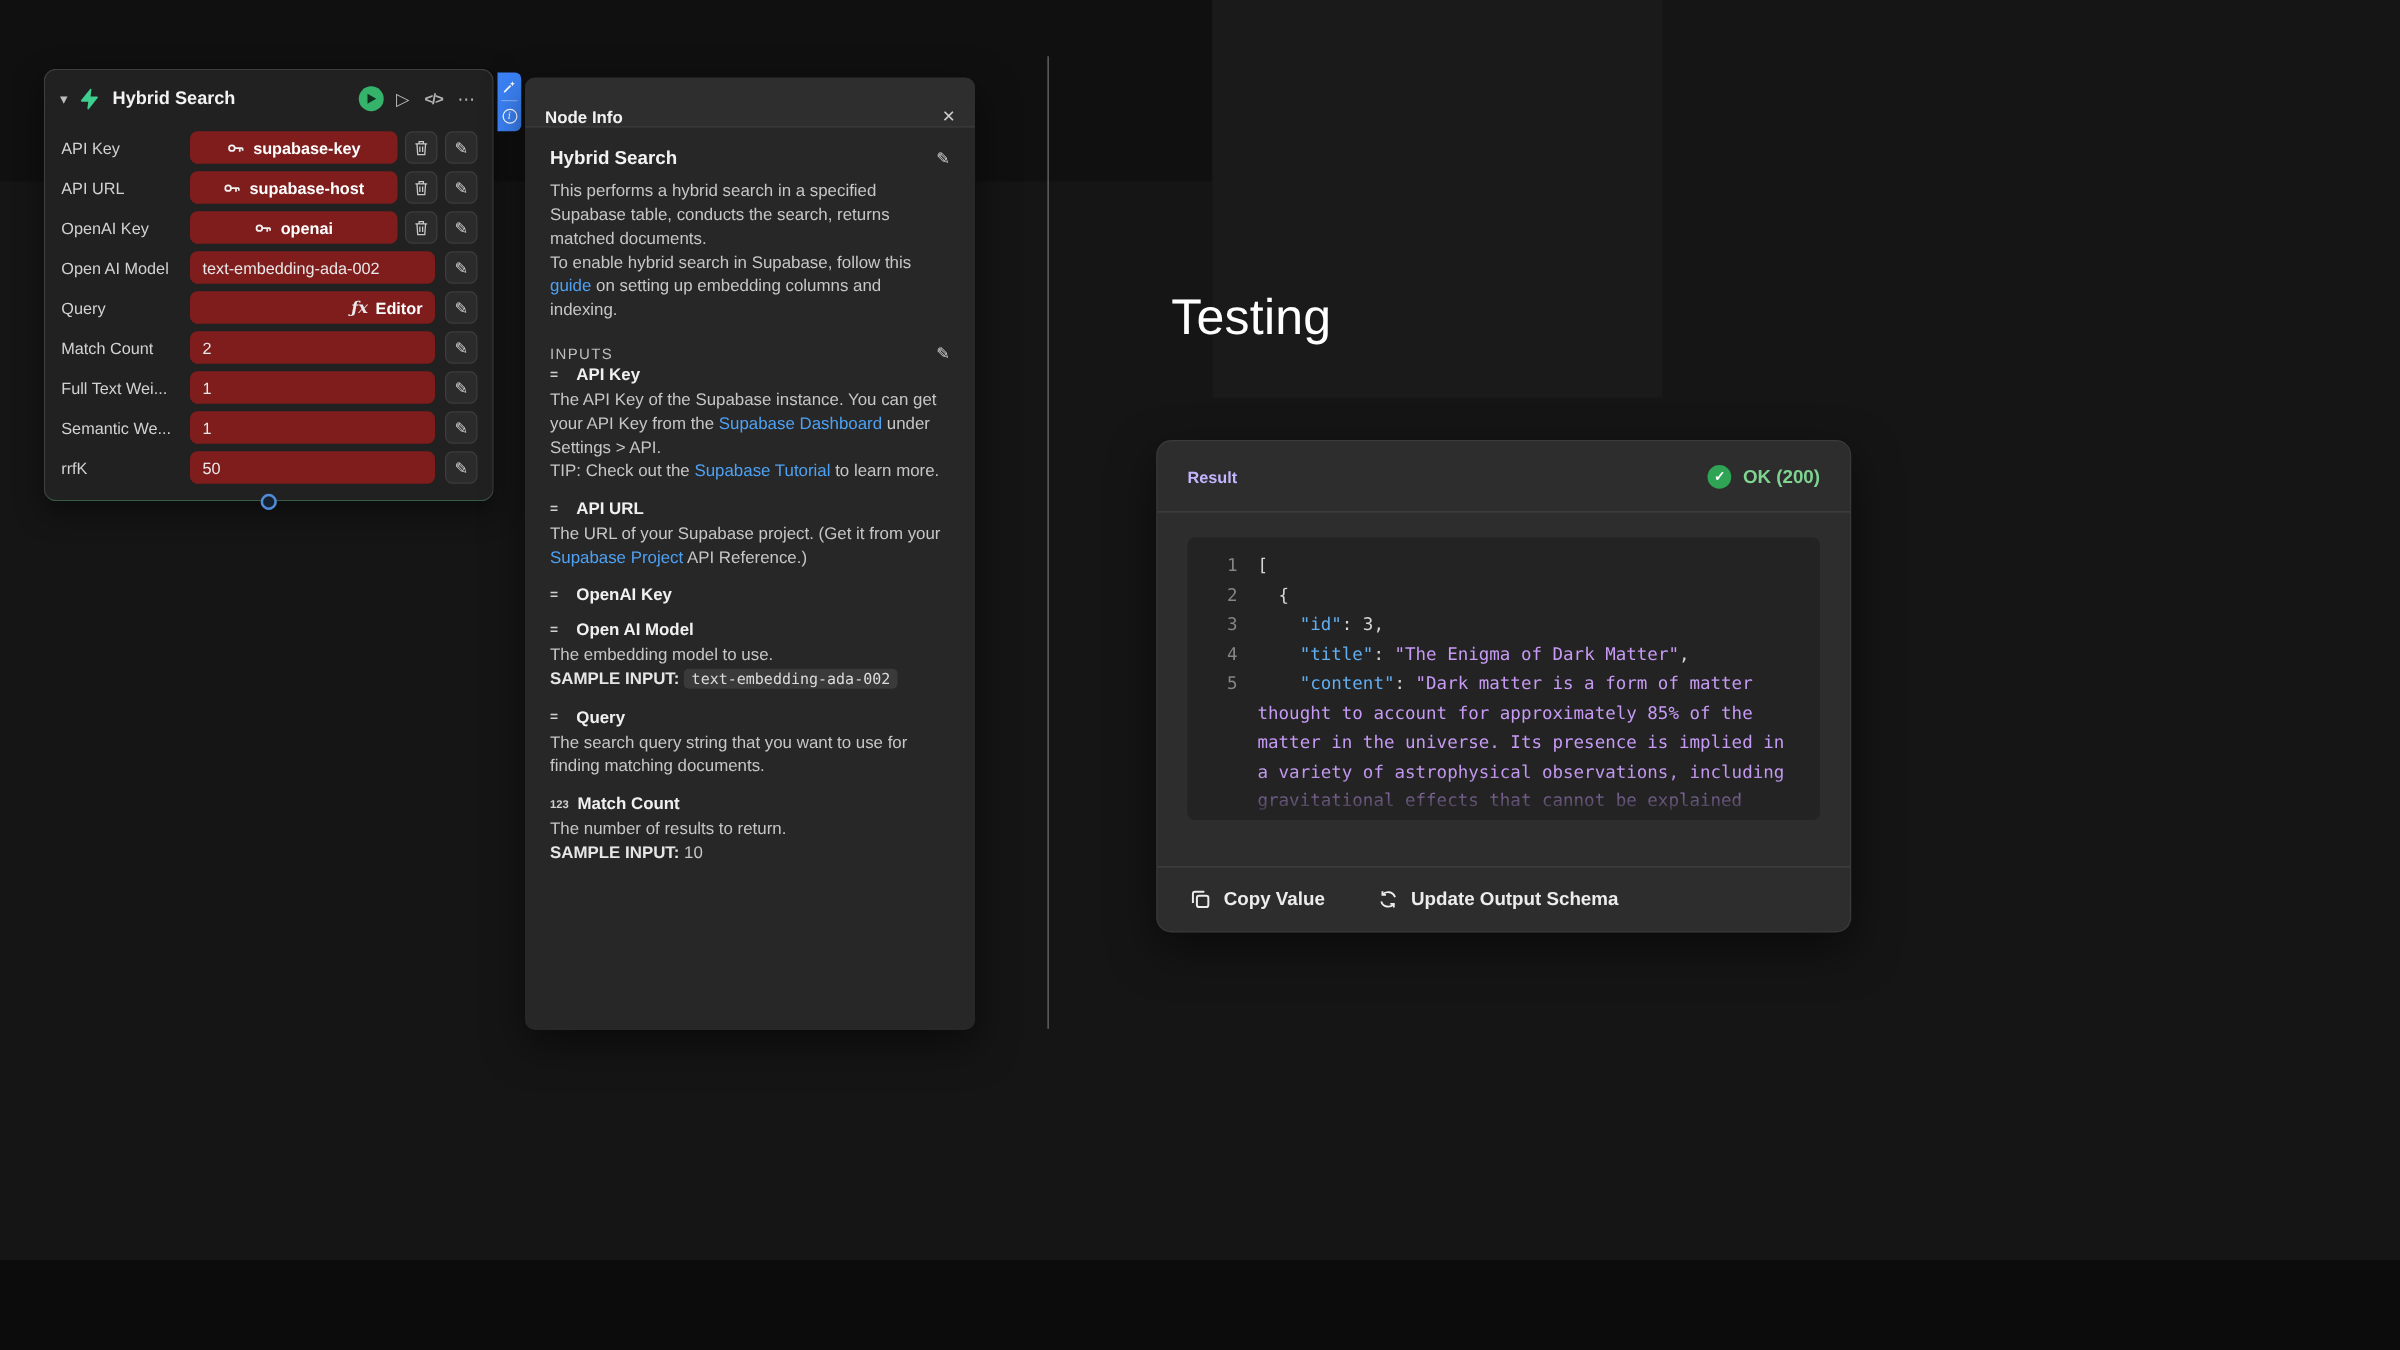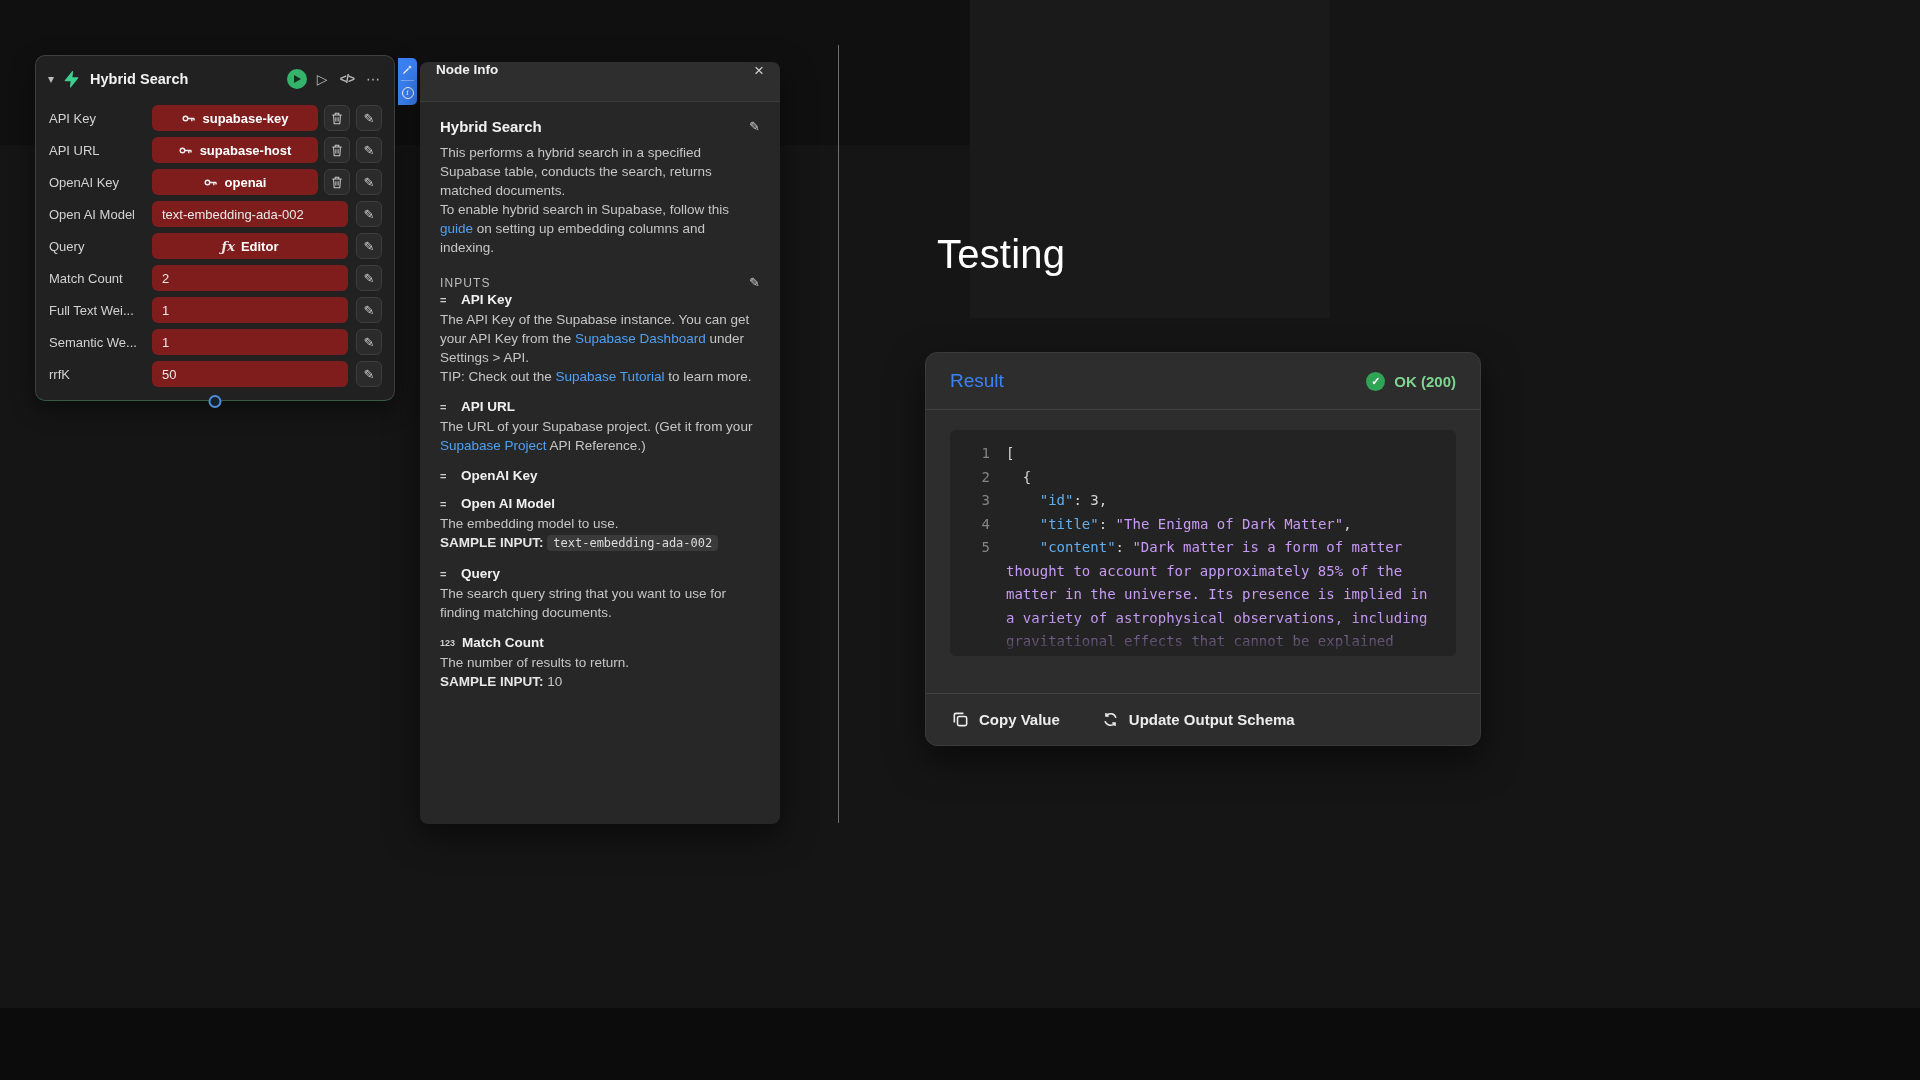--- a/index.html
+++ b/index.html
@@ -29,21 +29,21 @@
     border-bottom:4.5px solid transparent; margin-left:2px; }
   .hicon { color:#b5b5b5; font-size:14px; cursor:pointer; padding:0 2px; }
   .hicon.codeic { font-size:12px; font-weight:700; letter-spacing:-1px; }
 
   .row { height:32px; display:flex; align-items:center; padding:0 12px 0 13px; }
   .flabel { flex:0 0 103px; color:#d2d2d2; font-size:13px; white-space:nowrap; overflow:hidden; }
   .pill { height:26px; background:#7f1d1d; border-radius:6px; display:flex; align-items:center;
     color:#fff; font-size:13px; font-weight:600; padding:0 10px; cursor:pointer; }
   .pill.secret { width:166px; justify-content:center; gap:7px; }
   .pill.wide { width:196px; font-weight:400; color:#e8e8e8; }
-  .pill.editor { width:196px; justify-content:center; gap:6px; font-weight:600; }
+  .pill.editor { width:196px; justify-content:flex-end; gap:6px; font-weight:600; }
   .fx { font-style:italic; font-family:"DejaVu Serif", serif; color:#e8e8e8; font-size:13px; }
   .rowbtns { margin-left:auto; display:flex; gap:6px; }
   .sqbtn { width:26px; height:26px; background:#2b2b2b; border:1px solid #3d3d3d; border-radius:6px;
     display:flex; align-items:center; justify-content:center; cursor:pointer; color:#cfcfcf; }
   .pencil { font-size:13px; color:#cfcfcf; }
   .connector { position:absolute; left:50%; bottom:-8px; transform:translateX(-50%);
     width:13px; height:13px; border-radius:50%; background:#16212e; border:2.5px solid #4f8dd9; cursor:pointer; }
 
   
   .bluestrip { position:absolute; left:398px; top:58px; width:19px; height:47px; background:#3b82f6;
@@ -51,21 +51,21 @@
     justify-content:space-around; padding:3px 0; }
   .bluestrip .sep { width:13px; height:1px; background:rgba(255,255,255,.35); }
   .infoglyph { width:12px; height:12px; border:1.3px solid #fff; border-radius:50%;
     color:#fff; font-size:8px; line-height:9.5px; text-align:center; font-style:italic;
     font-family:"DejaVu Serif", serif; cursor:pointer; }
 
   
   .panel { position:absolute; left:420px; top:62px; width:360px; height:762px; background:#272727;
     border-radius:8px; overflow:hidden; box-shadow:0 12px 32px rgba(0,0,0,.5); }
   .panel-header { height:40px; background:#2e2e2e; border-bottom:1px solid #3b3b3b; display:flex;
-    align-items:flex-start; justify-content:space-between; padding:0 16px; }
+    align-items:flex-end; justify-content:space-between; padding:0 16px; }
   .panel-title { color:#f0f0f0; font-size:13.5px; font-weight:700; }
   .closex { color:#cfcfcf; font-size:17px; cursor:pointer; line-height:1; }
   .panel-body { padding:16px 20px 0; }
   .ph-row { display:flex; align-items:center; justify-content:space-between; margin-bottom:8px; }
   .ph-title { color:#f2f2f2; font-size:15px; font-weight:700; }
   .desc { color:#c6c6c6; font-size:13.5px; line-height:19px; }
   .intro { margin-bottom:18px; }
   .link { color:#4ea1f3; text-decoration:none; cursor:pointer; }
   .inputs-row { display:flex; align-items:center; justify-content:space-between; margin-bottom:2px; }
   .inputs-label { color:#bdbdbd; font-size:12px; letter-spacing:.09em; font-weight:400; }
@@ -80,21 +80,21 @@
 
   
   .testing-heading { position:absolute; left:937px; top:232px; color:#ffffff; font-size:40px;
     font-weight:500; letter-spacing:.2px; }
 
   
   .result { position:absolute; left:925px; top:352px; width:556px; height:394px; background:#2d2d2d;
     border:1px solid #3a3a3a; border-radius:12px; box-shadow:0 14px 36px rgba(0,0,0,.5); }
   .result-header { height:57px; display:flex; align-items:center; justify-content:space-between;
     padding:0 24px; border-bottom:1px solid #414141; }
-  .result-title { color:#3b82f6; font-size:19px; font-weight:400; }
+  .result-title { color:#c4b5fd; font-size:13px; font-weight:700; }
   .status { display:flex; align-items:center; gap:9px; }
   .checkcircle { width:19px; height:19px; border-radius:50%; background:#2ea454; color:#fff;
     font-size:11px; font-weight:700; display:flex; align-items:center; justify-content:center; }
   .status-text { color:#7fd491; font-size:15px; font-weight:700; }
   .codeblock { position:relative; margin:20px 24px 0; height:226px; background:#232323;
     border-radius:6px; padding:12px 16px; overflow:hidden;
     font-family:"DejaVu Sans Mono", monospace; font-size:14px; line-height:23.5px; }
   .cl { display:flex; }
   .ln { flex:0 0 24px; text-align:right; margin-right:16px; color:#858585; }
   .cc { flex:1; color:#d6d6d6; white-space:pre-wrap; word-break:break-word; }

